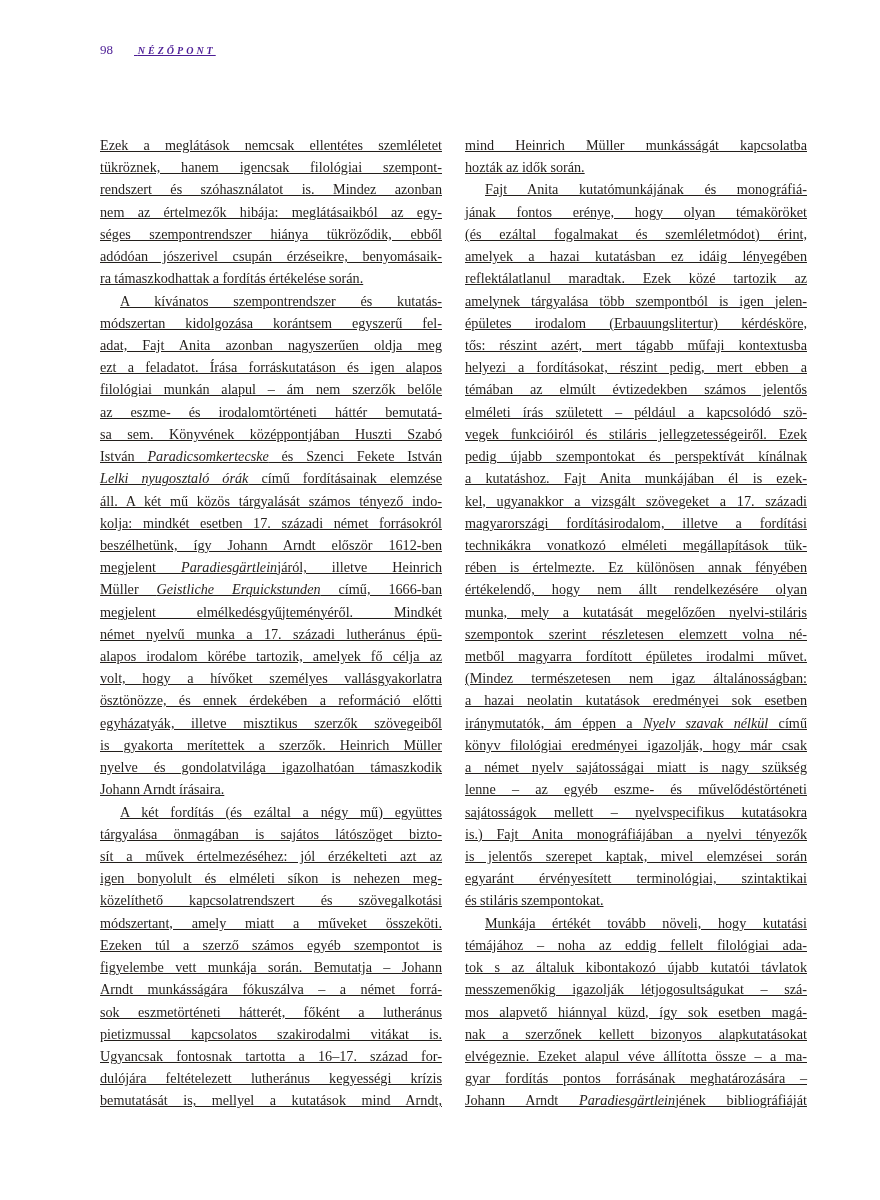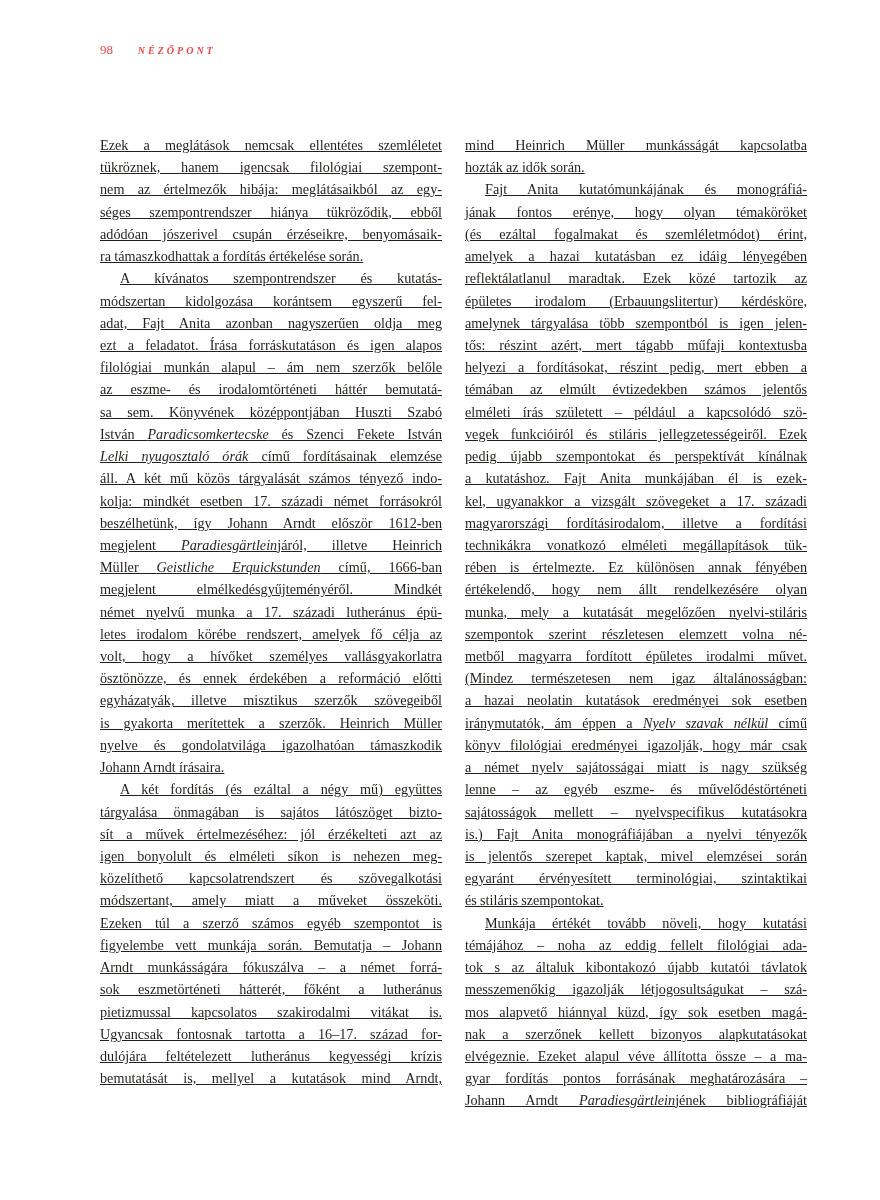--- a/index.html
+++ b/index.html
@@ -1,18 +1,18 @@
 <!DOCTYPE html>
 <html><head>
 <meta charset="utf-8">
 <style>
   html, body { margin:0; padding:0; background:#ffffff; }
   body { width:880px; height:1200px; position:relative; overflow:hidden;
          font-family:"DejaVu Serif","Liberation Serif",serif; color:#231f1c; }
-  .header { position:absolute; top:42px; left:100px; font-size:12px; color:#ef4444; }
+  .header { position:absolute; top:42px; left:100px; font-size:12px; color:#4c1d95;text-decoration:underline; }
   .pagenum { display:inline-block; width:34px; font-family:"Liberation Serif",serif; font-size:13px; }
   .runhead { font-family:"Liberation Serif",serif; font-style:italic; font-weight:bold;
              letter-spacing:3px; font-size:10px; }
   .col { position:absolute; top:134px; width:342px;text-decoration:underline; }
   .col.left { left:100px; }
   .col.right { left:465px; }
   .line { height:22.22px; line-height:22.22px; font-size:14.2px; white-space:nowrap;
           text-align:justify; text-align-last:justify; font-family:"Liberation Serif",serif;
           word-spacing:-0.3px; }
   .line.last { text-align-last:left; }
@@ -23,41 +23,42 @@
 <body>
 
 <div class="header">
   <span class="pagenum">98</span>
   <span class="runhead">NÉZŐPONT</span>
 </div>
 
 <div class="col left">
     <div class="line">Ezek a meglátások nemcsak ellentétes szemléletet</div>
     <div class="line">tükröznek, hanem igencsak filológiai szempont-</div>
+    <div class="line">rendszert és szóhasználatot is. Mindez azonban</div>
     <div class="line">nem az értelmezők hibája: meglátásaikból az egy-</div>
     <div class="line">séges szempontrendszer hiánya tükröződik, ebből</div>
     <div class="line">adódóan jószerivel csupán érzéseikre, benyomásaik-</div>
     <div class="line last">ra támaszkodhattak a fordítás értékelése során.</div>
     <div class="line indent">A kívánatos szempontrendszer és kutatás-</div>
     <div class="line">módszertan kidolgozása korántsem egyszerű fel-</div>
     <div class="line">adat, Fajt Anita azonban nagyszerűen oldja meg</div>
     <div class="line">ezt a feladatot. Írása forráskutatáson és igen alapos</div>
     <div class="line">filológiai munkán alapul – ám nem szerzők belőle</div>
     <div class="line">az eszme- és irodalomtörténeti háttér bemutatá-</div>
     <div class="line">sa sem. Könyvének középpontjában Huszti Szabó</div>
     <div class="line"><span>István </span><i>Paradicsomkertecske</i><span> és Szenci Fekete István</span></div>
     <div class="line"><i>Lelki nyugosztaló órák</i><span> című fordításainak elemzése</span></div>
     <div class="line">áll. A két mű közös tárgyalását számos tényező indo-</div>
     <div class="line">kolja: mindkét esetben 17. századi német forrásokról</div>
     <div class="line">beszélhetünk, így Johann Arndt először 1612-ben</div>
     <div class="line"><span>megjelent </span><i>Paradiesgärtlein</i><span>járól, illetve Heinrich</span></div>
     <div class="line"><span>Müller </span><i>Geistliche Erquickstunden</i><span> című, 1666-ban</span></div>
     <div class="line">megjelent elmélkedésgyűjteményéről. Mindkét</div>
     <div class="line">német nyelvű munka a 17. századi lutheránus épü-</div>
-    <div class="line">letes irodalom körébe rendszert, amelyek fő célja az</div>
+    <div class="line">alapos irodalom körébe tartozik, amelyek fő célja az</div>
     <div class="line">volt, hogy a hívőket személyes vallásgyakorlatra</div>
     <div class="line">ösztönözze, és ennek érdekében a reformáció előtti</div>
     <div class="line">egyházatyák, illetve misztikus szerzők szövegeiből</div>
     <div class="line">is gyakorta merítettek a szerzők. Heinrich Müller</div>
     <div class="line">nyelve és gondolatvilága igazolhatóan támaszkodik</div>
     <div class="line last">Johann Arndt írásaira.</div>
     <div class="line indent">A két fordítás (és ezáltal a négy mű) együttes</div>
     <div class="line">tárgyalása önmagában is sajátos látószöget bizto-</div>
     <div class="line">sít a művek értelmezéséhez: jól érzékelteti azt az</div>
     <div class="line">igen bonyolult és elméleti síkon is nehezen meg-</div>
@@ -73,22 +74,22 @@
     <div class="line">bemutatását is, mellyel a kutatások mind Arndt,</div>
   </div>
 <div class="col right">
     <div class="line">mind Heinrich Müller munkásságát kapcsolatba</div>
     <div class="line last">hozták az idők során.</div>
     <div class="line indent">Fajt Anita kutatómunkájának és monográfiá-</div>
     <div class="line">jának fontos erénye, hogy olyan témaköröket</div>
     <div class="line">(és ezáltal fogalmakat és szemléletmódot) érint,</div>
     <div class="line">amelyek a hazai kutatásban ez idáig lényegében</div>
     <div class="line">reflektálatlanul maradtak. Ezek közé tartozik az</div>
+    <div class="line">amelynek tárgyalása több szempontból is igen jelen-</div>
     <div class="line">épületes irodalom (Erbauungslitertur) kérdésköre,</div>
-    <div class="line">amelynek tárgyalása több szempontból is igen jelen-</div>
     <div class="line">tős: részint azért, mert tágabb műfaji kontextusba</div>
     <div class="line">helyezi a fordításokat, részint pedig, mert ebben a</div>
     <div class="line">témában az elmúlt évtizedekben számos jelentős</div>
     <div class="line">elméleti írás született – például a kapcsolódó szö-</div>
     <div class="line">vegek funkcióiról és stiláris jellegzetességeiről. Ezek</div>
     <div class="line">pedig újabb szempontokat és perspektívát kínálnak</div>
     <div class="line">a kutatáshoz. Fajt Anita munkájában él is ezek-</div>
     <div class="line">kel, ugyanakkor a vizsgált szövegeket a 17. századi</div>
     <div class="line">magyarországi fordításirodalom, illetve a fordítási</div>
     <div class="line">technikákra vonatkozó elméleti megállapítások tük-</div>

